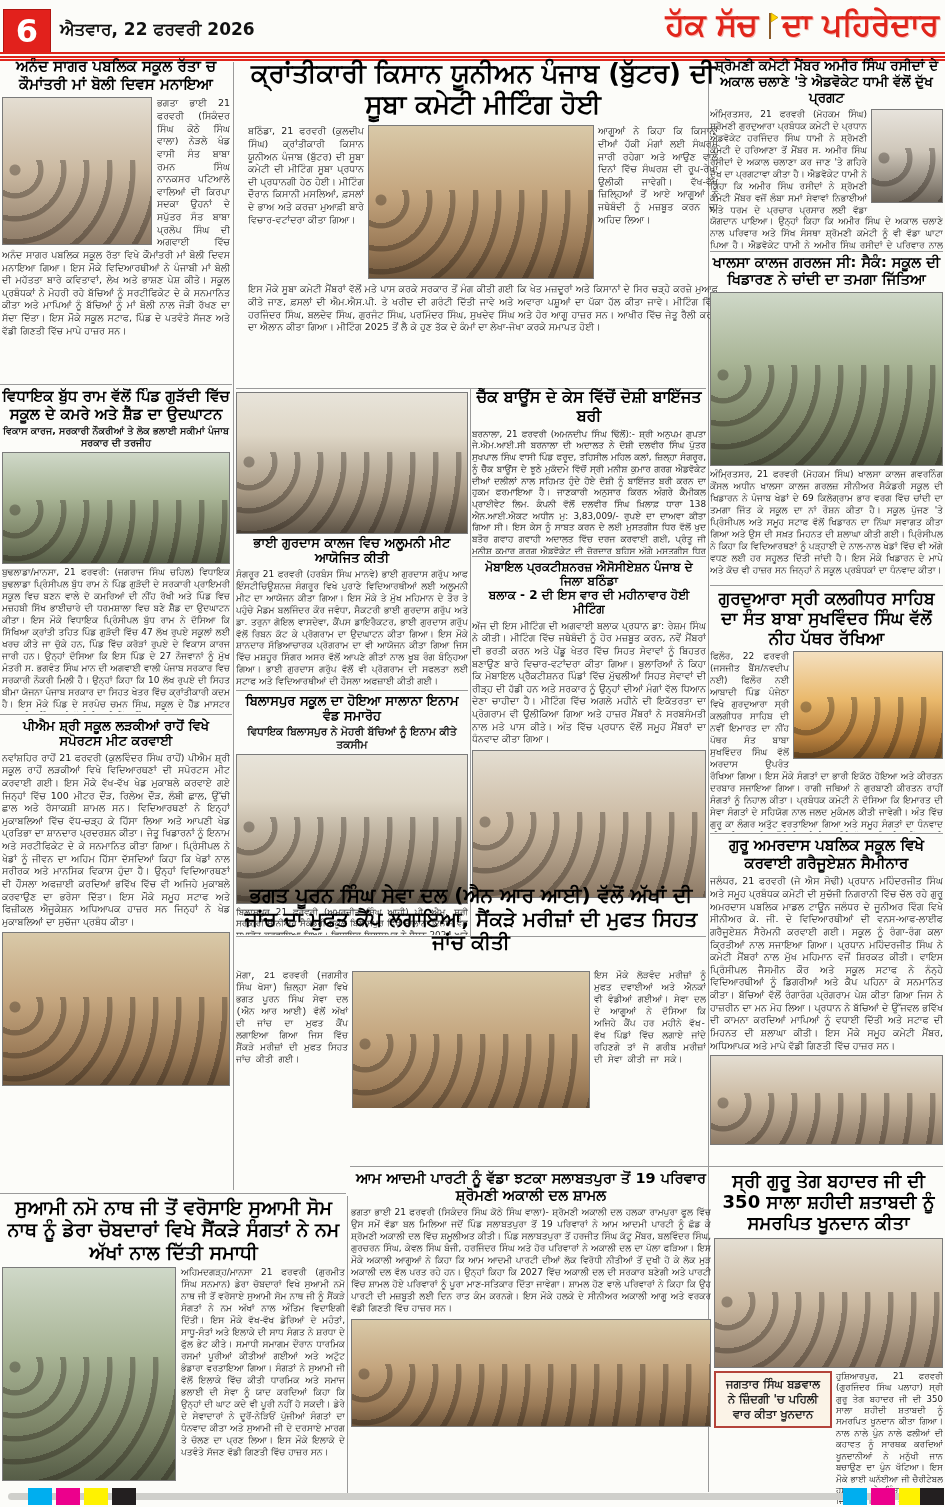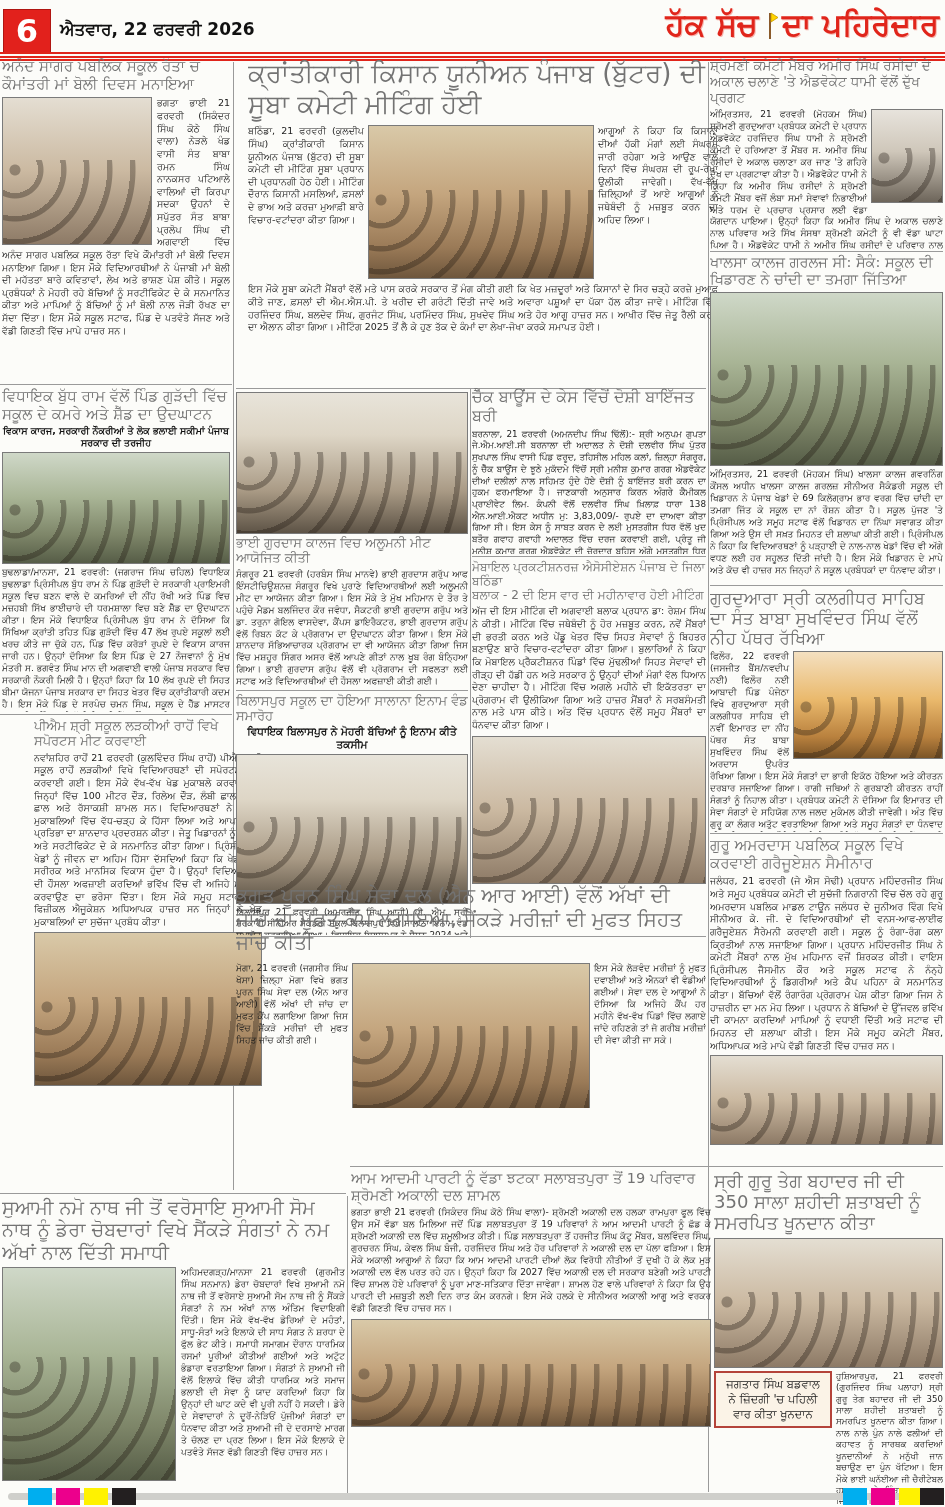--- a/index.html
+++ b/index.html
@@ -1,18 +1,18 @@
 <!DOCTYPE html>
 <html><head>
 <meta charset="utf-8">
 <style>
   html,body{margin:0;padding:0;background:#e8e8e4;font-family:"DejaVu Sans",sans-serif;}
   .page{position:relative;width:945px;height:1507px;margin:0 auto;background:#fcfcf9;overflow:hidden;}
   .blk{position:absolute;overflow:hidden;}
-  .hl{font-weight:400;color:#737373;text-align:left;line-height:1.18;letter-spacing:0;}
+  .hl{font-weight:700;color:#000000;text-align:center;line-height:1.18;letter-spacing:0;}
   .sub{font-weight:700;color:#111;text-align:center;}
   .body-text{font-size:9.5px;line-height:1.33;text-align:justify;color:#1c1c1c;}
   .photo{position:relative;border:1px solid #7a7a7a;overflow:hidden;
     background:linear-gradient(180deg,#cdd3cd 0%,#bab1a0 40%,#948a7a 75%,#70675a 100%);}
   .photo::after{content:"";position:absolute;left:0;right:0;bottom:0;height:58%;opacity:.8;
     background:repeating-radial-gradient(circle at 12px 10px, rgba(30,22,15,.42) 0 5px, rgba(0,0,0,0) 6px 23px);}
   .photo.warm{background:linear-gradient(180deg,#d9c9a8 0%,#c4a57e 45%,#9a7a57 80%,#6e563c 100%);}
   .photo.indoor{background:linear-gradient(180deg,#e4ded2 0%,#cbb9a1 50%,#8d7a66 100%);}
   .photo.stage{background:linear-gradient(180deg,#e8e4da 0%,#ded6c6 30%,#a99a85 70%,#5d5346 100%);}
   .photo.portrait{background:linear-gradient(180deg,#e7e3dc 0%,#cfc7ba 45%,#6d655a 100%);}
@@ -21,21 +21,21 @@
   .hr{position:absolute;height:1px;background:#9a9a9a;}
   .vr{position:absolute;width:1px;background:#9a9a9a;}
   .pagenum{position:absolute;left:3px;top:9px;width:46px;height:42px;background:#e2211c;
     color:#fff;font-size:32px;font-weight:700;display:flex;align-items:center;justify-content:center;
     border:1px solid #b01612;}
   .date{position:absolute;left:60px;top:19px;font-size:17px;font-weight:700;color:#111;}
   .masthead{position:absolute;right:6px;top:6px;display:flex;align-items:center;gap:4px;
     color:#e0251b;font-size:31px;font-weight:700;text-shadow:1px 1px 0 #f6b5ae;}
   .hdr-rule{position:absolute;left:0;top:52px;width:945px;height:9px;
     background:linear-gradient(#e0251b 0 2px,transparent 2px 4px,#e0251b 4px 6px,transparent 6px 7px,#e0251b 7px 9px);}
-  .caption-box{border:2px solid #b4433a;background:#fbf3e7;font-weight:400;font-size:11.5px;
+  .caption-box{border:2px solid #b4433a;background:#fbf3e7;font-weight:700;font-size:11.5px;
     text-align:center;color:#222;padding:4px 5px;line-height:1.3;}
   .mark{position:absolute;width:24px;height:17px;top:1488px;}
   .bottom-bar{position:absolute;left:8px;top:1493px;width:929px;height:7px;background:#cfcfcb;border-radius:4px;}
   .flex-row{display:flex;gap:4px;justify-content:space-between;}
 </style>
 </head>
 <body>
 
 <div class="page">
 
@@ -117,21 +117,21 @@
     <div class="photo indoor" style="width:231px;height:88px;margin-top:3px;"></div>
   </div>
 
   <div class="blk" style="left:2px;top:388px;width:228px;height:324px;">
     <div class="hl" style="font-size:15px;">ਵਿਧਾਇਕ ਬੁੱਧ ਰਾਮ ਵੱਲੋਂ ਪਿੰਡ ਗੁੜੱਦੀ ਵਿੱਚ ਸਕੂਲ ਦੇ ਕਮਰੇ ਅਤੇ ਸ਼ੈੱਡ ਦਾ ਉਦਘਾਟਨ</div>
     <div class="sub" style="font-size:9.5px;margin-top:2px;">ਵਿਕਾਸ ਕਾਰਜ, ਸਰਕਾਰੀ ਨੌਕਰੀਆਂ ਤੇ ਲੋਕ ਭਲਾਈ ਸਕੀਮਾਂ ਪੰਜਾਬ ਸਰਕਾਰ ਦੀ ਤਰਜੀਹ</div>
     <div class="photo green" style="width:226px;height:110px;margin-top:3px;"></div>
     <div class="body-text" style="margin-top:3px;font-size:9px;">ਬੁਢਲਾਡਾ/ਮਾਨਸਾ, 21 ਫਰਵਰੀ: (ਜਗਰਾਜ ਸਿੰਘ ਚਹਿਲ) ਵਿਧਾਇਕ ਬੁਢਲਾਡਾ ਪ੍ਰਿੰਸੀਪਲ ਬੁੱਧ ਰਾਮ ਨੇ ਪਿੰਡ ਗੁੜੱਦੀ ਦੇ ਸਰਕਾਰੀ ਪ੍ਰਾਇਮਰੀ ਸਕੂਲ ਵਿਚ ਬਣਨ ਵਾਲੇ ਦੋ ਕਮਰਿਆਂ ਦੀ ਨੀਂਹ ਰੱਖੀ ਅਤੇ ਪਿੰਡ ਵਿਚ ਮਜ਼ਹਬੀ ਸਿੱਖ ਭਾਈਚਾਰੇ ਦੀ ਧਰਮਸ਼ਾਲਾ ਵਿਚ ਬਣੇ ਸ਼ੈੱਡ ਦਾ ਉਦਘਾਟਨ ਕੀਤਾ। ਇਸ ਮੌਕੇ ਵਿਧਾਇਕ ਪ੍ਰਿੰਸੀਪਲ ਬੁੱਧ ਰਾਮ ਨੇ ਦੱਸਿਆ ਕਿ ਸਿੱਖਿਆ ਕ੍ਰਾਂਤੀ ਤਹਿਤ ਪਿੰਡ ਗੁੜੱਦੀ ਵਿੱਚ 47 ਲੱਖ ਰੁਪਏ ਸਕੂਲਾਂ ਲਈ ਖਰਚ ਕੀਤੇ ਜਾ ਚੁੱਕੇ ਹਨ, ਪਿੰਡ ਵਿੱਚ ਕਰੋੜਾਂ ਰੁਪਏ ਦੇ ਵਿਕਾਸ ਕਾਰਜ ਜਾਰੀ ਹਨ। ਉਨ੍ਹਾਂ ਦੱਸਿਆ ਕਿ ਇਸ ਪਿੰਡ ਦੇ 27 ਨੌਜਵਾਨਾਂ ਨੂੰ ਮੁੱਖ ਮੰਤਰੀ ਸ. ਭਗਵੰਤ ਸਿੰਘ ਮਾਨ ਦੀ ਅਗਵਾਈ ਵਾਲੀ ਪੰਜਾਬ ਸਰਕਾਰ ਵਿਚ ਸਰਕਾਰੀ ਨੌਕਰੀ ਮਿਲੀ ਹੈ। ਉਨ੍ਹਾਂ ਕਿਹਾ ਕਿ 10 ਲੱਖ ਰੁਪਏ ਦੀ ਸਿਹਤ ਬੀਮਾ ਯੋਜਨਾ ਪੰਜਾਬ ਸਰਕਾਰ ਦਾ ਸਿਹਤ ਖੇਤਰ ਵਿੱਚ ਕ੍ਰਾਂਤੀਕਾਰੀ ਕਦਮ ਹੈ। ਇਸ ਮੌਕੇ ਪਿੰਡ ਦੇ ਸਰਪੰਚ ਚਮਨ ਸਿੰਘ, ਸਕੂਲ ਦੇ ਹੈੱਡ ਮਾਸਟਰ ਅਮਨਦੀਪ ਸਿੰਘ ਅਤੇ ਵੱਡੀ ਗਿਣਤੀ ਵਿੱਚ ਪਿੰਡ ਵਾਸੀ ਹਾਜ਼ਰ ਸਨ।</div>
   </div>
 
-  <div class="blk" style="left:2px;top:718px;width:228px;height:472px;margin-left:32px;">
+  <div class="blk" style="left:2px;top:718px;width:228px;height:472px;">
     <div class="hl" style="font-size:13px;">ਪੀਐਮ ਸ਼੍ਰੀ ਸਕੂਲ ਲੜਕੀਆਂ ਰਾਹੋਂ ਵਿਖੇ ਸਪੋਰਟਸ ਮੀਟ ਕਰਵਾਈ</div>
     <div class="body-text" style="margin-top:3px;">ਨਵਾਂਸ਼ਹਿਰ ਰਾਹੋਂ 21 ਫਰਵਰੀ (ਕੁਲਵਿੰਦਰ ਸਿੰਘ ਰਾਹੋਂ) ਪੀਐਮ ਸ਼੍ਰੀ ਸਕੂਲ ਰਾਹੋਂ ਲੜਕੀਆਂ ਵਿਖੇ ਵਿਦਿਆਰਥਣਾਂ ਦੀ ਸਪੋਰਟਸ ਮੀਟ ਕਰਵਾਈ ਗਈ। ਇਸ ਮੌਕੇ ਵੱਖ-ਵੱਖ ਖੇਡ ਮੁਕਾਬਲੇ ਕਰਵਾਏ ਗਏ ਜਿਨ੍ਹਾਂ ਵਿੱਚ 100 ਮੀਟਰ ਦੌੜ, ਰਿਲੇਅ ਦੌੜ, ਲੰਬੀ ਛਾਲ, ਉੱਚੀ ਛਾਲ ਅਤੇ ਰੱਸਾਕਸ਼ੀ ਸ਼ਾਮਲ ਸਨ। ਵਿਦਿਆਰਥਣਾਂ ਨੇ ਇਨ੍ਹਾਂ ਮੁਕਾਬਲਿਆਂ ਵਿੱਚ ਵੱਧ-ਚੜ੍ਹ ਕੇ ਹਿੱਸਾ ਲਿਆ ਅਤੇ ਆਪਣੀ ਖੇਡ ਪ੍ਰਤਿਭਾ ਦਾ ਸ਼ਾਨਦਾਰ ਪ੍ਰਦਰਸ਼ਨ ਕੀਤਾ। ਜੇਤੂ ਖਿਡਾਰਨਾਂ ਨੂੰ ਇਨਾਮ ਅਤੇ ਸਰਟੀਫਿਕੇਟ ਦੇ ਕੇ ਸਨਮਾਨਿਤ ਕੀਤਾ ਗਿਆ। ਪ੍ਰਿੰਸੀਪਲ ਨੇ ਖੇਡਾਂ ਨੂੰ ਜੀਵਨ ਦਾ ਅਹਿਮ ਹਿੱਸਾ ਦੱਸਦਿਆਂ ਕਿਹਾ ਕਿ ਖੇਡਾਂ ਨਾਲ ਸਰੀਰਕ ਅਤੇ ਮਾਨਸਿਕ ਵਿਕਾਸ ਹੁੰਦਾ ਹੈ। ਉਨ੍ਹਾਂ ਵਿਦਿਆਰਥਣਾਂ ਦੀ ਹੌਸਲਾ ਅਫਜ਼ਾਈ ਕਰਦਿਆਂ ਭਵਿੱਖ ਵਿੱਚ ਵੀ ਅਜਿਹੇ ਮੁਕਾਬਲੇ ਕਰਵਾਉਣ ਦਾ ਭਰੋਸਾ ਦਿੱਤਾ। ਇਸ ਮੌਕੇ ਸਮੂਹ ਸਟਾਫ ਅਤੇ ਫਿਜ਼ੀਕਲ ਐਜੂਕੇਸ਼ਨ ਅਧਿਆਪਕ ਹਾਜ਼ਰ ਸਨ ਜਿਨ੍ਹਾਂ ਨੇ ਖੇਡ ਮੁਕਾਬਲਿਆਂ ਦਾ ਸੁਚੱਜਾ ਪ੍ਰਬੰਧ ਕੀਤਾ।</div>
     <div class="photo warm" style="width:226px;height:152px;margin-top:4px;"></div>
   </div>
 
   <div class="blk" style="left:236px;top:392px;width:232px;height:296px;">
     <div class="photo stage" style="width:230px;height:140px;"></div>
     <div class="hl" style="font-size:13px;margin-top:1px;">ਭਾਈ ਗੁਰਦਾਸ ਕਾਲਜ ਵਿਚ ਅਲੂਮਨੀ ਮੀਟ ਆਯੋਜਿਤ ਕੀਤੀ</div>
     <div class="body-text" style="margin-top:3px;font-size:9px;">ਸੰਗਰੂਰ 21 ਫਰਵਰੀ (ਹਰਬੰਸ ਸਿੰਘ ਮਾਨਵੇ) ਭਾਈ ਗੁਰਦਾਸ ਗਰੁੱਪ ਆਫ ਇੰਸਟੀਚਿਊਸ਼ਨਜ਼ ਸੰਗਰੂਰ ਵਿਖੇ ਪੁਰਾਣੇ ਵਿਦਿਆਰਥੀਆਂ ਲਈ ਅਲੂਮਨੀ ਮੀਟ ਦਾ ਆਯੋਜਨ ਕੀਤਾ ਗਿਆ। ਇਸ ਮੌਕੇ ਤੇ ਮੁੱਖ ਮਹਿਮਾਨ ਦੇ ਤੌਰ ਤੇ ਪਹੁੰਚੇ ਮੈਡਮ ਬਲਜਿੰਦਰ ਕੌਰ ਜਵੰਧਾ, ਸੈਕਟਰੀ ਭਾਈ ਗੁਰਦਾਸ ਗਰੁੱਪ ਅਤੇ ਡਾ. ਤਰੁਨਾ ਗੋਇਲ ਵਾਸਦੇਵਾ, ਕੈਂਪਸ ਡਾਇਰੈਕਟਰ, ਭਾਈ ਗੁਰਦਾਸ ਗਰੁੱਪ ਵੱਲੋਂ ਰਿਬਨ ਕੱਟ ਕੇ ਪ੍ਰੋਗਰਾਮ ਦਾ ਉਦਘਾਟਨ ਕੀਤਾ ਗਿਆ। ਇਸ ਮੌਕੇ ਸ਼ਾਨਦਾਰ ਸੱਭਿਆਚਾਰਕ ਪ੍ਰੋਗਰਾਮ ਦਾ ਵੀ ਆਯੋਜਨ ਕੀਤਾ ਗਿਆ ਜਿਸ ਵਿੱਚ ਮਸ਼ਹੂਰ ਸਿੰਗਰ ਅਸਰ ਵੱਲੋਂ ਆਪਣੇ ਗੀਤਾਂ ਨਾਲ ਖੂਬ ਰੰਗ ਬੰਨ੍ਹਿਆ ਗਿਆ। ਭਾਈ ਗੁਰਦਾਸ ਗਰੁੱਪ ਵੱਲੋਂ ਵੀ ਪ੍ਰੋਗਰਾਮ ਦੀ ਸਫਲਤਾ ਲਈ ਸਟਾਫ ਅਤੇ ਵਿਦਿਆਰਥੀਆਂ ਦੀ ਹੌਸਲਾ ਅਫਜ਼ਾਈ ਕੀਤੀ ਗਈ।</div>
   </div>
@@ -150,21 +150,21 @@
 
   <div class="blk" style="left:472px;top:560px;width:234px;height:375px;">
     <div class="hl" style="font-size:12px;">ਮੋਬਾਇਲ ਪ੍ਰਕਟੀਸ਼ਨਰਜ਼ ਐਸੋਸੀਏਸ਼ਨ ਪੰਜਾਬ ਦੇ ਜਿਲਾ ਬਠਿੰਡਾ</div>
     <div class="hl" style="font-size:12px;">ਬਲਾਕ - 2 ਦੀ ਇਸ ਵਾਰ ਦੀ ਮਹੀਨਾਵਾਰ ਹੋਈ ਮੀਟਿੰਗ</div>
     <div class="body-text" style="margin-top:3px;">ਅੱਜ ਦੀ ਇਸ ਮੀਟਿੰਗ ਦੀ ਅਗਵਾਈ ਬਲਾਕ ਪ੍ਰਧਾਨ ਡਾ: ਰੇਸ਼ਮ ਸਿੰਘ ਨੇ ਕੀਤੀ। ਮੀਟਿੰਗ ਵਿੱਚ ਜਥੇਬੰਦੀ ਨੂੰ ਹੋਰ ਮਜ਼ਬੂਤ ਕਰਨ, ਨਵੇਂ ਮੈਂਬਰਾਂ ਦੀ ਭਰਤੀ ਕਰਨ ਅਤੇ ਪੇਂਡੂ ਖੇਤਰ ਵਿੱਚ ਸਿਹਤ ਸੇਵਾਵਾਂ ਨੂੰ ਬਿਹਤਰ ਬਣਾਉਣ ਬਾਰੇ ਵਿਚਾਰ-ਵਟਾਂਦਰਾ ਕੀਤਾ ਗਿਆ। ਬੁਲਾਰਿਆਂ ਨੇ ਕਿਹਾ ਕਿ ਮੋਬਾਇਲ ਪ੍ਰੈਕਟੀਸ਼ਨਰ ਪਿੰਡਾਂ ਵਿੱਚ ਮੁੱਢਲੀਆਂ ਸਿਹਤ ਸੇਵਾਵਾਂ ਦੀ ਰੀੜ੍ਹ ਦੀ ਹੱਡੀ ਹਨ ਅਤੇ ਸਰਕਾਰ ਨੂੰ ਉਨ੍ਹਾਂ ਦੀਆਂ ਮੰਗਾਂ ਵੱਲ ਧਿਆਨ ਦੇਣਾ ਚਾਹੀਦਾ ਹੈ। ਮੀਟਿੰਗ ਵਿੱਚ ਅਗਲੇ ਮਹੀਨੇ ਦੀ ਇਕੱਤਰਤਾ ਦਾ ਪ੍ਰੋਗਰਾਮ ਵੀ ਉਲੀਕਿਆ ਗਿਆ ਅਤੇ ਹਾਜ਼ਰ ਮੈਂਬਰਾਂ ਨੇ ਸਰਬਸੰਮਤੀ ਨਾਲ ਮਤੇ ਪਾਸ ਕੀਤੇ। ਅੰਤ ਵਿੱਚ ਪ੍ਰਧਾਨ ਵੱਲੋਂ ਸਮੂਹ ਮੈਂਬਰਾਂ ਦਾ ਧੰਨਵਾਦ ਕੀਤਾ ਗਿਆ।</div>
     <div class="photo indoor" style="width:232px;height:146px;margin-top:4px;"></div>
   </div>
 
   <div class="blk" style="left:236px;top:884px;width:470px;height:224px;">
     <div class="hl" style="font-size:20px;">ਭਗਤ ਪੂਰਨ ਸਿੰਘ ਸੇਵਾ ਦਲ (ਐਨ ਆਰ ਆਈ) ਵੱਲੋਂ ਅੱਖਾਂ ਦੀ ਜਾਂਚ ਦਾ ਮੁਫਤ ਕੈਂਪ ਲਗਾਇਆ, ਸੈਂਕੜੇ ਮਰੀਜ਼ਾਂ ਦੀ ਮੁਫਤ ਸਿਹਤ ਜਾਂਚ ਕੀਤੀ</div>
-    <div class="flex-row" style="margin-top:8px;">
+    <div class="flex-row" style="margin-top:16px;font-family:Liberation Mono, monospace;">
       <div class="body-text" style="width:112px;font-size:9px;">ਮੋਗਾ, 21 ਫਰਵਰੀ (ਜਗਸੀਰ ਸਿੰਘ ਖੋਸਾ) ਜ਼ਿਲ੍ਹਾ ਮੋਗਾ ਵਿਖੇ ਭਗਤ ਪੂਰਨ ਸਿੰਘ ਸੇਵਾ ਦਲ (ਐਨ ਆਰ ਆਈ) ਵੱਲੋਂ ਅੱਖਾਂ ਦੀ ਜਾਂਚ ਦਾ ਮੁਫਤ ਕੈਂਪ ਲਗਾਇਆ ਗਿਆ ਜਿਸ ਵਿੱਚ ਸੈਂਕੜੇ ਮਰੀਜ਼ਾਂ ਦੀ ਮੁਫਤ ਸਿਹਤ ਜਾਂਚ ਕੀਤੀ ਗਈ।</div>
       <div class="photo warm" style="width:236px;height:148px;flex:0 0 auto;"></div>
       <div class="body-text" style="flex:1;font-size:9px;">ਇਸ ਮੌਕੇ ਲੋੜਵੰਦ ਮਰੀਜ਼ਾਂ ਨੂੰ ਮੁਫਤ ਦਵਾਈਆਂ ਅਤੇ ਐਨਕਾਂ ਵੀ ਵੰਡੀਆਂ ਗਈਆਂ। ਸੇਵਾ ਦਲ ਦੇ ਆਗੂਆਂ ਨੇ ਦੱਸਿਆ ਕਿ ਅਜਿਹੇ ਕੈਂਪ ਹਰ ਮਹੀਨੇ ਵੱਖ-ਵੱਖ ਪਿੰਡਾਂ ਵਿੱਚ ਲਗਾਏ ਜਾਂਦੇ ਰਹਿਣਗੇ ਤਾਂ ਜੋ ਗਰੀਬ ਮਰੀਜ਼ਾਂ ਦੀ ਸੇਵਾ ਕੀਤੀ ਜਾ ਸਕੇ।</div>
     </div>
   </div>
 
   <div class="blk" style="left:2px;top:1196px;width:343px;height:308px;">
     <div class="hl" style="font-size:19px;">ਸੁਆਮੀ ਨਮੋ ਨਾਥ ਜੀ ਤੋਂ ਵਰੋਸਾਇ ਸੁਆਮੀ ਸੋਮ ਨਾਥ ਨੂੰ ਡੇਰਾ ਚੋਬਦਾਰਾਂ ਵਿਖੇ ਸੈਂਕੜੇ ਸੰਗਤਾਂ ਨੇ ਨਮ ਅੱਖਾਂ ਨਾਲ ਦਿੱਤੀ ਸਮਾਧੀ</div>
     <div style="margin-top:4px;">
       <div class="photo green" style="float:left;width:172px;height:212px;margin:0 5px 3px 0;"></div>

